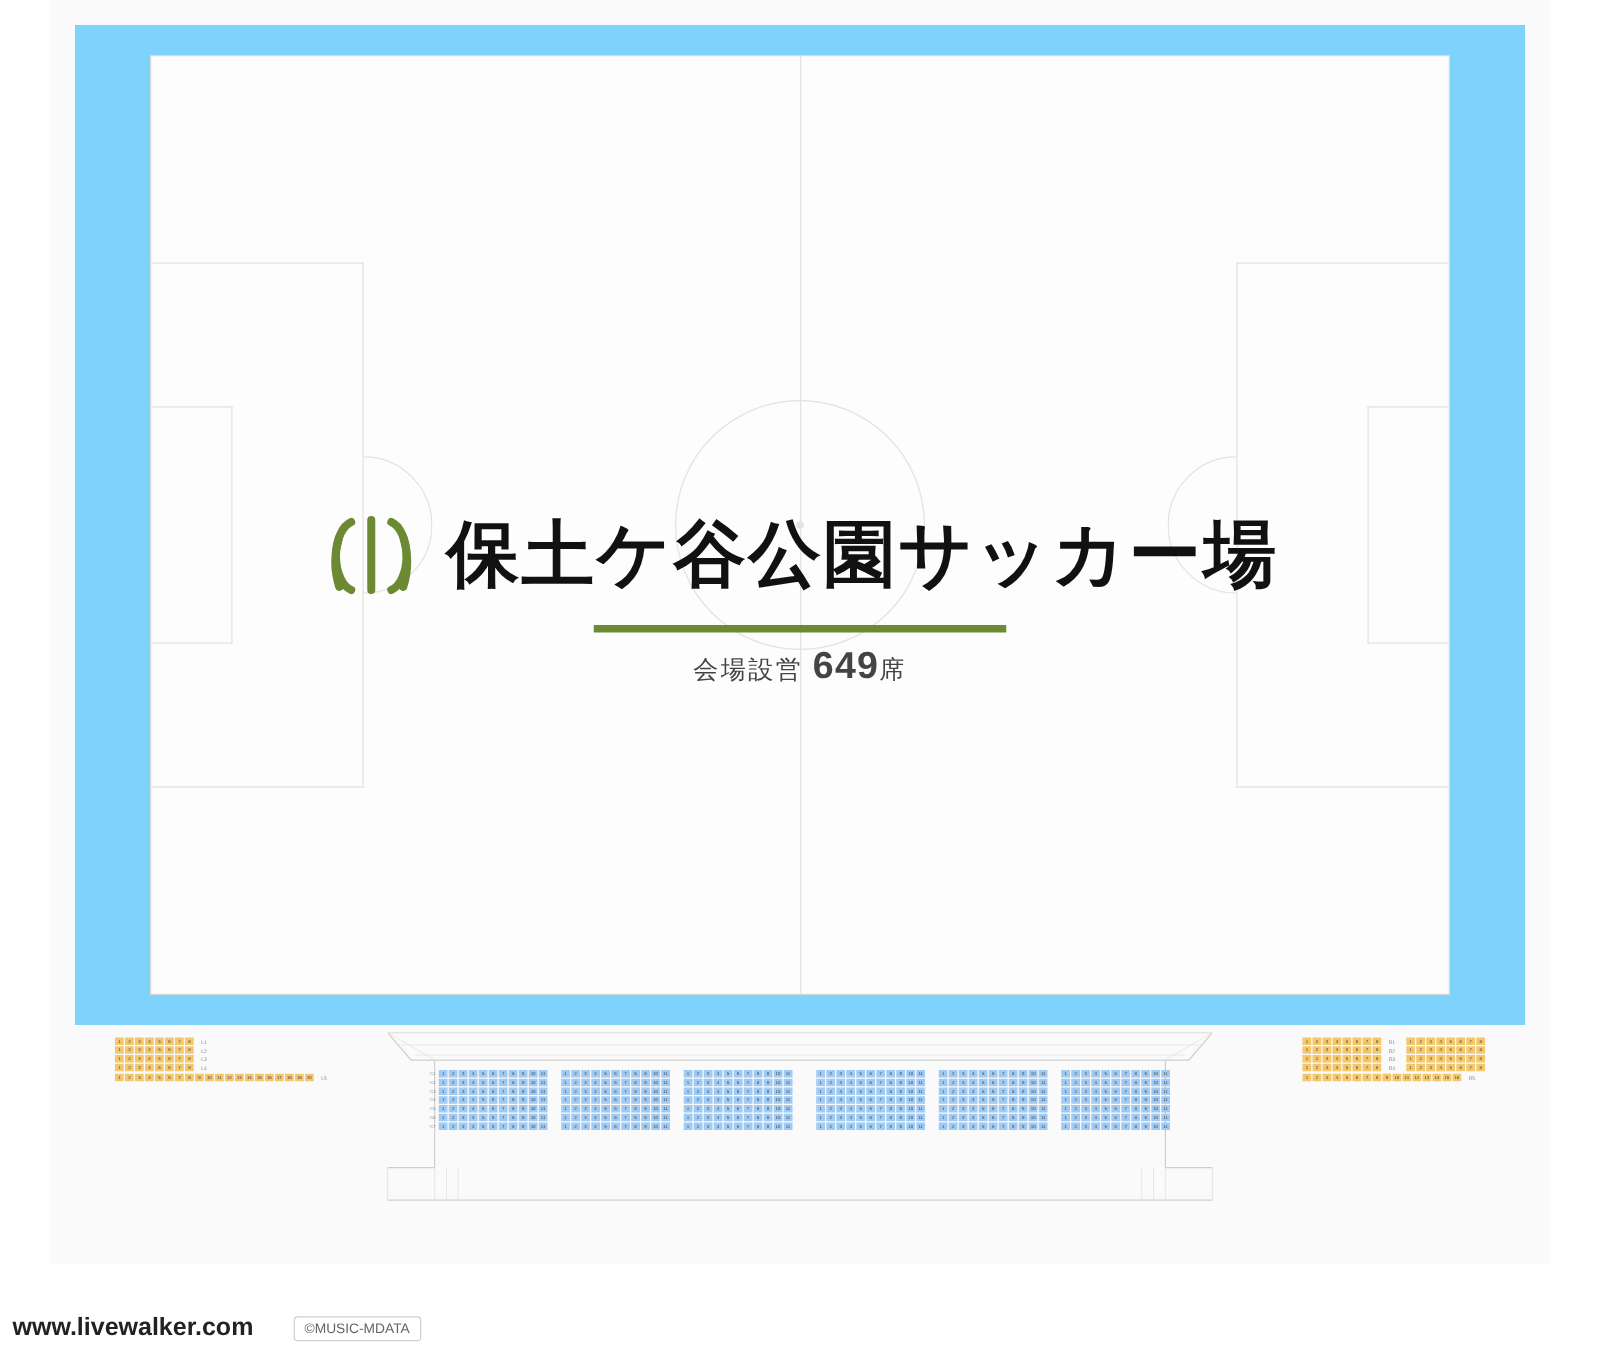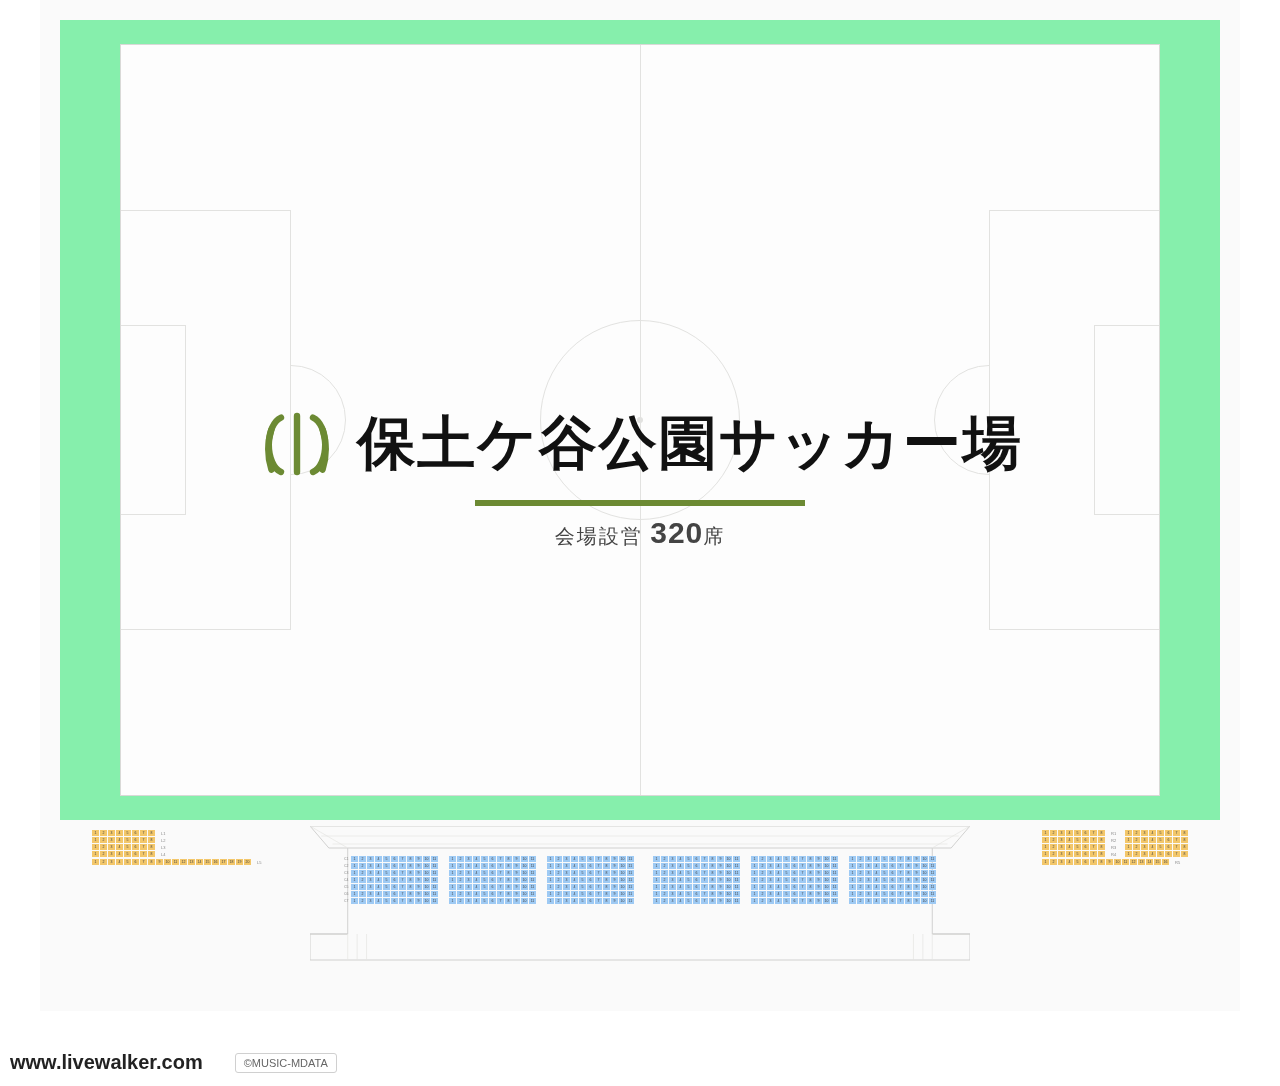--- a/index.html
+++ b/index.html
@@ -15,21 +15,21 @@
     
     .outer {
       position: absolute;
       left: 40px; right: 40px; top: 0; bottom: 75px;
       background: #fafafa;
     }
     .field-area {
       position: absolute;
       left: 20px; right: 20px; top: 20px;
       height: 800px;
-      background: #86efac;
+      background: #7dd3fc;
     }
     .field-inner {
       position: absolute;
       left: 60px; right: 60px; top: 24px; bottom: 24px;
       background: #fdfdfd;
       border: 1px solid #d9d9d7;
     }
     
     .field-lines {
       position: absolute;
@@ -233,21 +233,21 @@
             <path d="M82 32 q 8 25 0 50"></path>
           </g>
         </svg>
       </span>
       <h1 class="main-title">保土ケ谷公園サッカー場</h1>
     </div>
 
     <div class="subtitle-block">
       <div class="sub-rule"></div>
       <div class="capacity">
-        <span>会場設営 </span><b>320</b><span>席</span>
+        <span>会場設営 </span><b>649</b><span>席</span>
       </div>
     </div>
   </div>
 
   <div class="seating">
 
     <div class="side-stand left">
       <div class="block" id="side-left">
           <div class="side-rows">
             <div class="seats">

